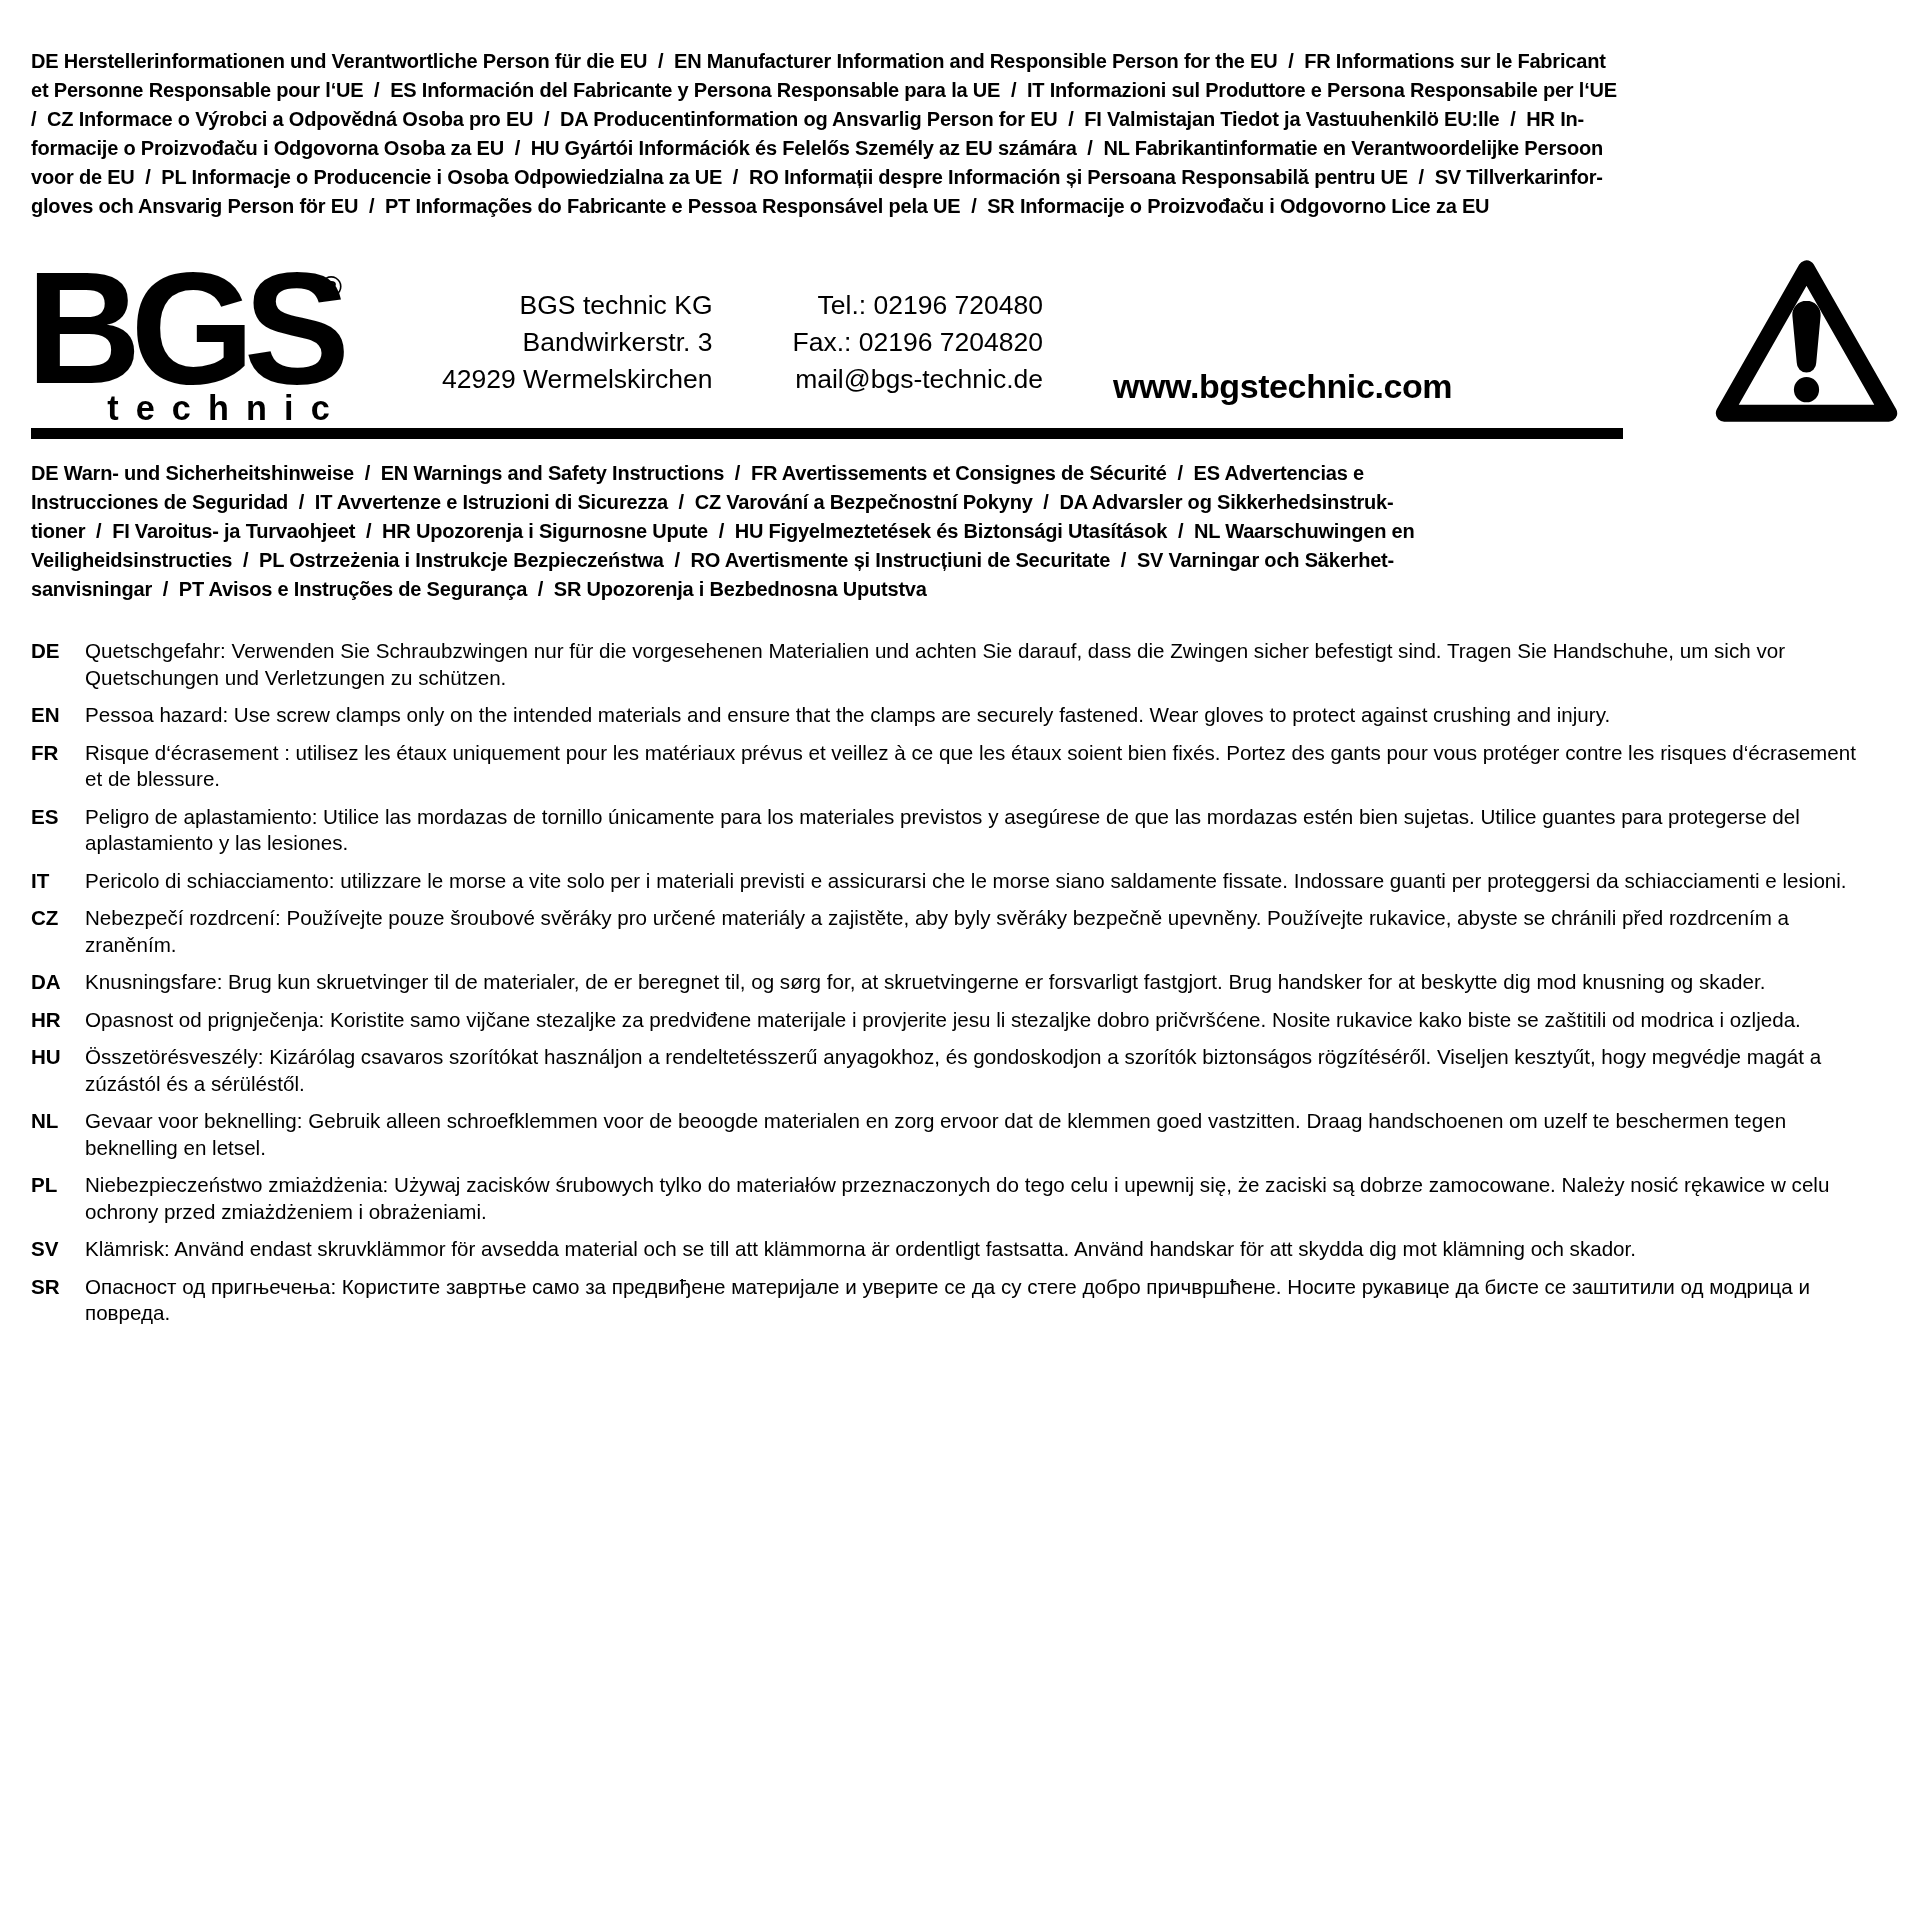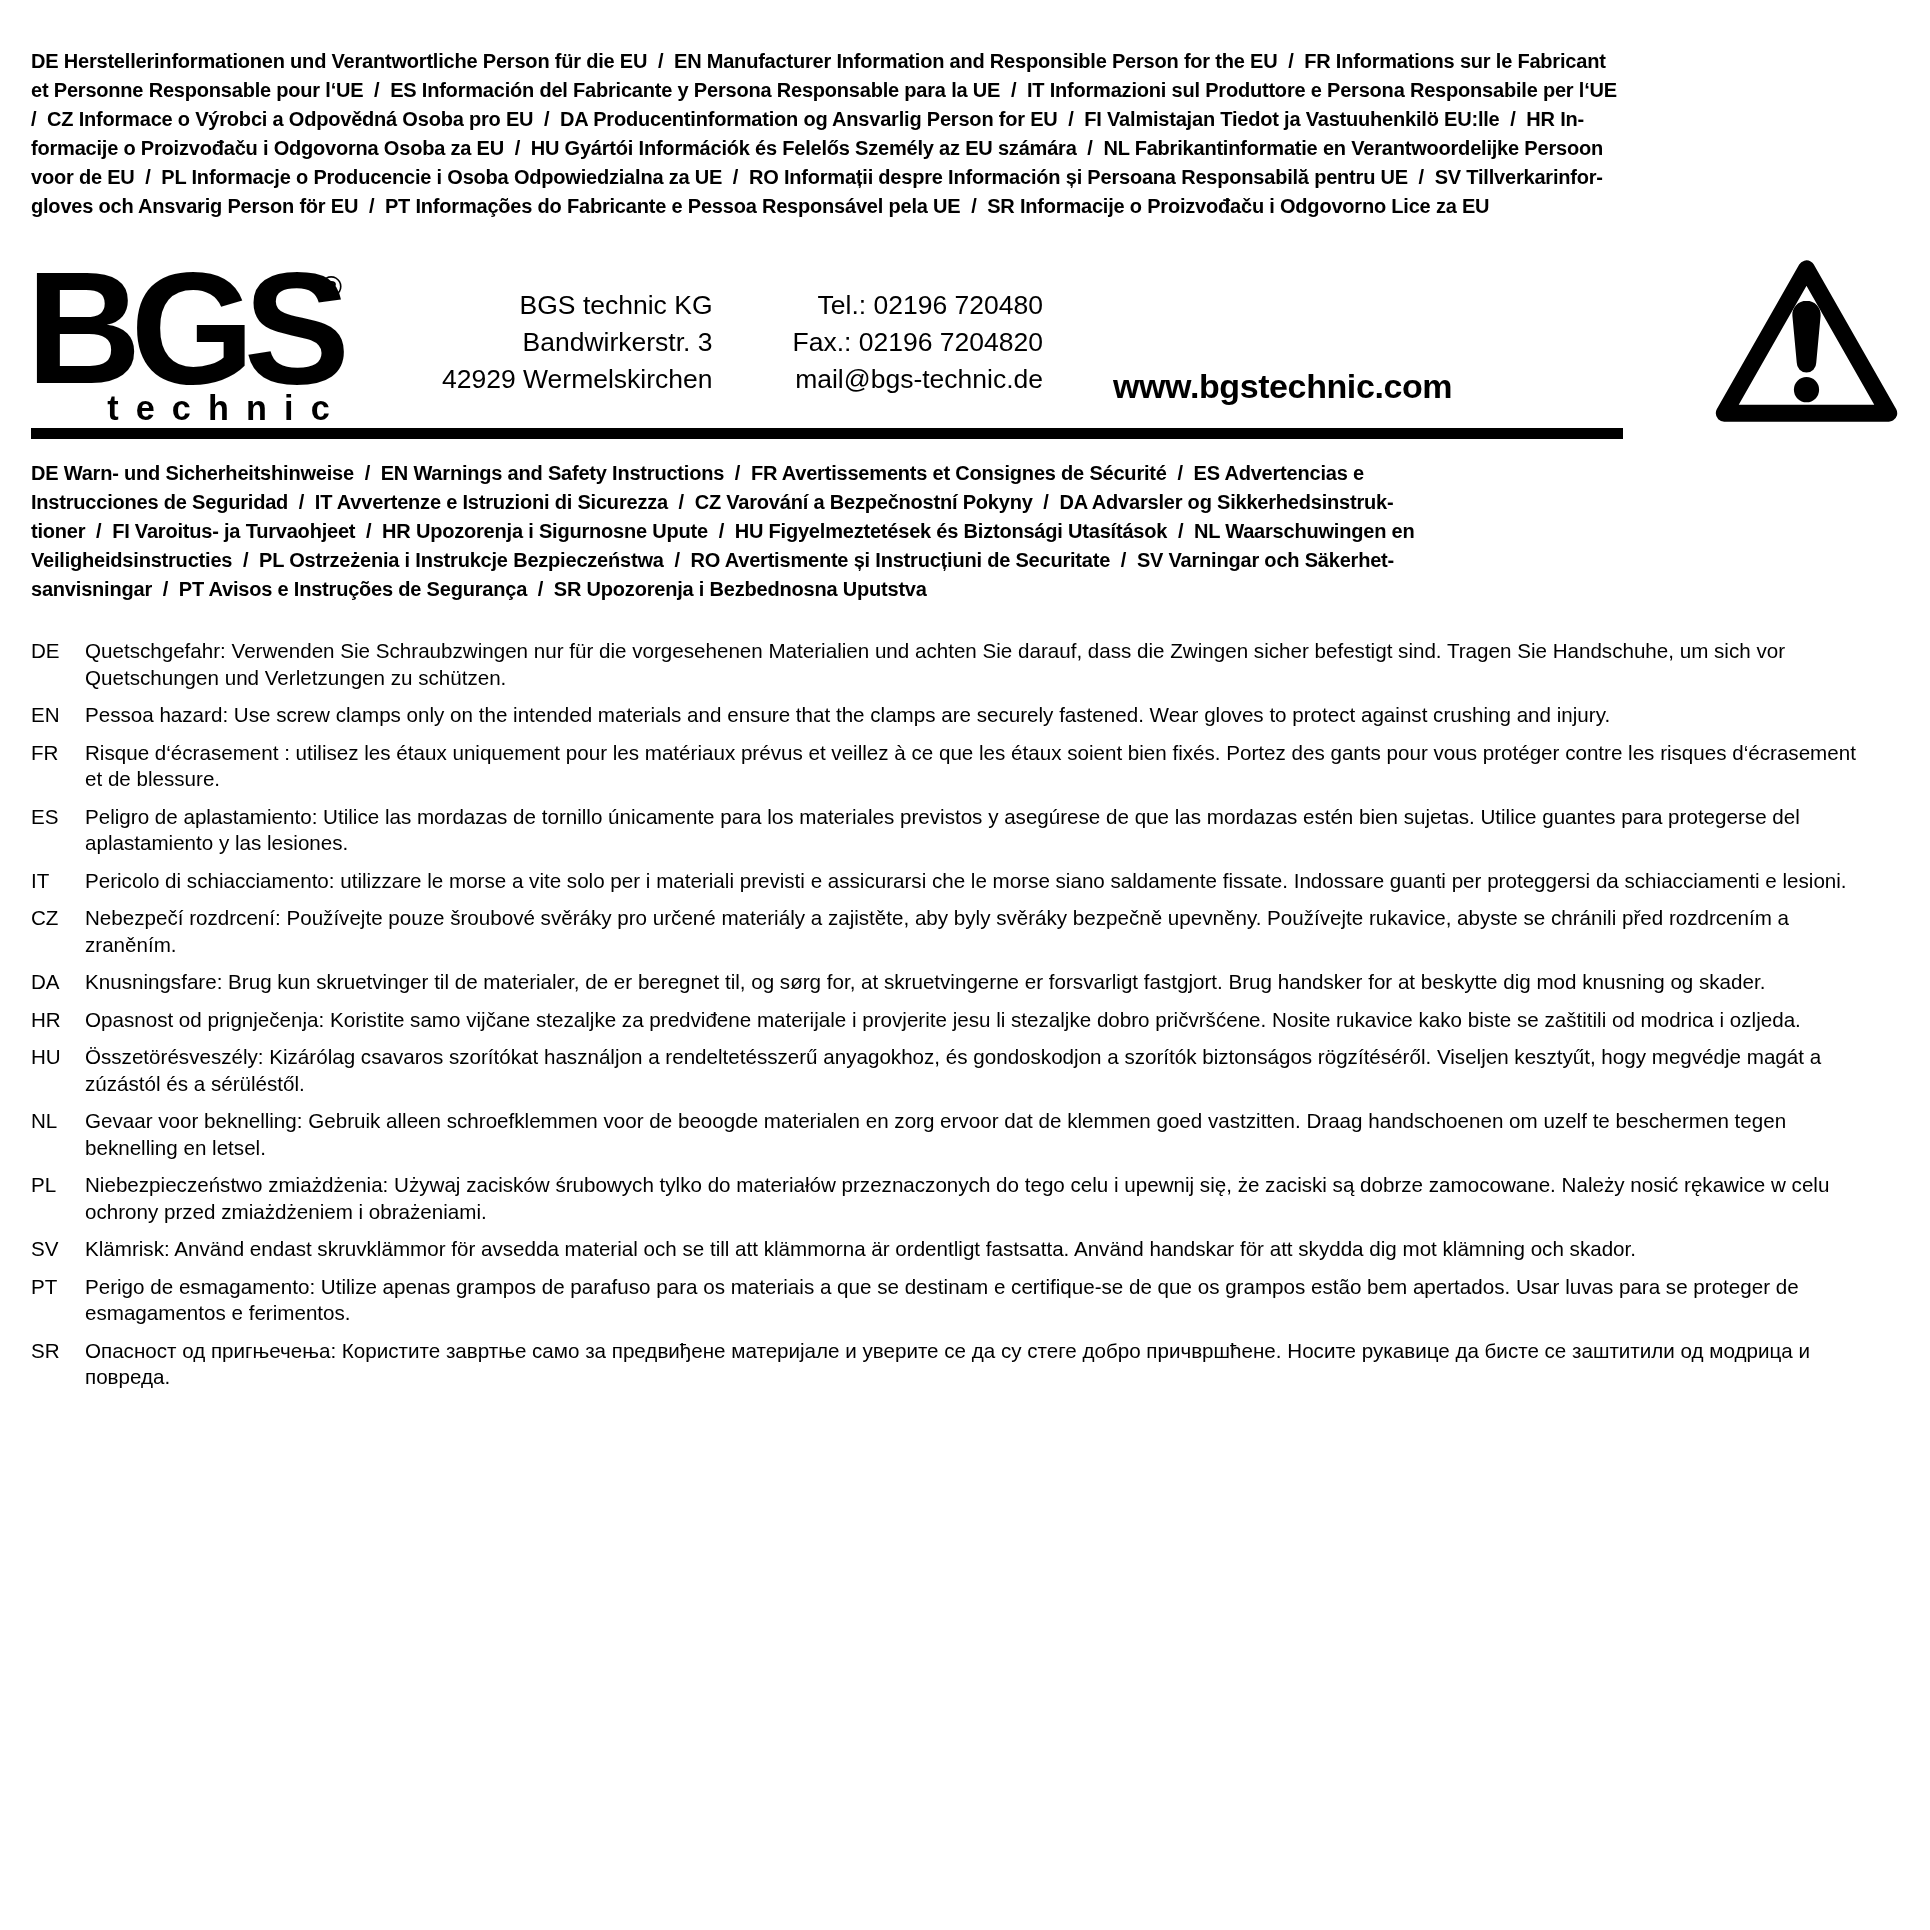--- a/index.html
+++ b/index.html
@@ -38,21 +38,21 @@
   }
   .tri { margin-left: auto; flex: 0 0 185px; }
 
   .divider { height: 11px; background: #000000; margin: 3.1px 307px 0 31px; }
 
   .safety-header { padding-top: 20px; }
 
   
   .warnings { margin: 34px 31px 0 31px; font-size: 20.6px; line-height: 26.5px; }
   .witem { display: flex; margin-bottom: 11px; }
-  .wcode { flex: 0 0 54px; width: 54px; font-weight: normal; }
+  .wcode { flex: 0 0 54px; width: 54px; font-weight: bold; }
   .wtext { flex: 1; max-width: 1782px; }
 </style>
 </head>
 <body>
 
 <div class="page">
 
   <div class="bold-par lang-header">
 
       <div class="hline">DE Herstellerinformationen und Verantwortliche Person für die EU  /  EN Manufacturer Information and Responsible Person for the EU  /  FR Informations sur le Fabricant</div>
@@ -168,24 +168,20 @@
         <div class="wcode">PL</div>
         <div class="wtext">Niebezpieczeństwo zmiażdżenia: Używaj zacisków śrubowych tylko do materiałów przeznaczonych do tego celu i upewnij się, że zaciski są dobrze zamocowane. Należy nosić rękawice w celu ochrony przed zmiażdżeniem i obrażeniami.</div>
       </div>
 
 
       <div class="witem">
         <div class="wcode">SV</div>
         <div class="wtext">Klämrisk: Använd endast skruvklämmor för avsedda material och se till att klämmorna är ordentligt fastsatta. Använd handskar för att skydda dig mot klämning och skador.</div>
       </div>
 
-      <div class="witem">
-        <div class="wcode">PT</div>
-        <div class="wtext">Perigo de esmagamento: Utilize apenas grampos de parafuso para os materiais a que se destinam e certifique-se de que os grampos estão bem apertados. Usar luvas para se proteger de esmagamentos e ferimentos.</div>
-      </div>
 
       <div class="witem">
         <div class="wcode">SR</div>
         <div class="wtext">Опасност од пригњечења: Користите завртње само за предвиђене материјале и уверите се да су стеге добро причвршћене. Носите рукавице да бисте се заштитили од модрица и повреда.</div>
       </div>
     </div>
 
 </div>
 
 

